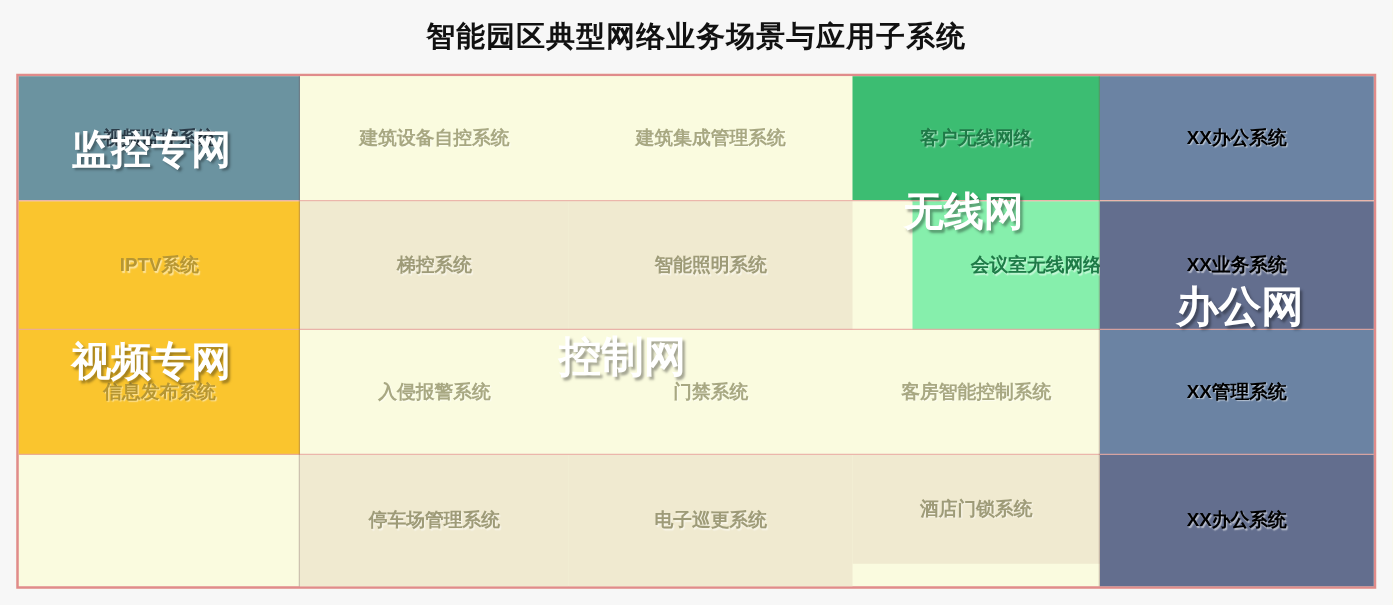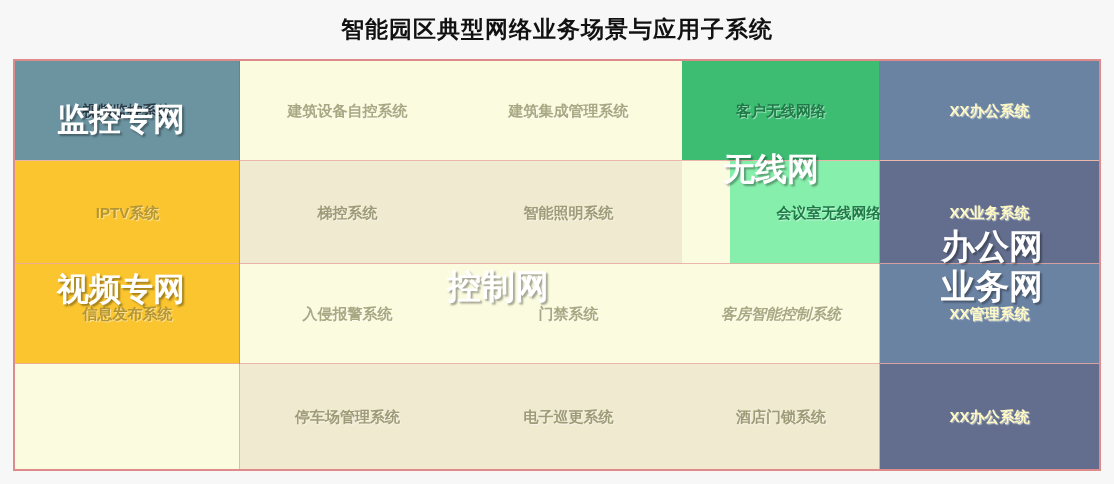--- a/index.html
+++ b/index.html
@@ -49,21 +49,21 @@
   .z-green  {background:#3cbd72;}
   .z-green2 {background:#86efac;margin-left:48px;}
   .z-blue1  {background:#6b83a3;}
   .z-blue2  {background:#636e8e;}
 
   .txt-dark   {color:#2b3c49;}
   .txt-olive  {color:#a8a882;}
   .txt-olive2 {color:#9e9b78;}
   .txt-brown  {color:#b69633;}
   .txt-green  {color:#1e7a47;}
-  .txt-navy   {color:#fef9c3;}
+  .txt-navy   {color:#000000;}
 
   
   .rowline{
     position:absolute;left:0;width:100%;height:1px;
     background:#e8a9a2;opacity:.85;
   }
   
   .colline{
     position:absolute;top:0;height:100%;width:1px;
     background:rgba(120,90,90,.35);
@@ -124,34 +124,34 @@
 
   <div class="cell z-yellow" style="left:0;top:203px;width:225px;height:100px;">
     <span class="cell-label txt-brown">信息发布系统</span>
   </div>
   <div class="cell z-beige1" style="left:225px;top:203px;width:215px;height:100px;">
     <span class="cell-label txt-olive">入侵报警系统</span>
   </div>
   <div class="cell z-beige1" style="left:440px;top:203px;width:227px;height:100px;">
     <span class="cell-label txt-olive">门禁系统</span>
   </div>
-  <div class="cell z-beige1" style="left:667px;top:203px;width:198px;height:100px;font-style:italic;">
+  <div class="cell z-beige1" style="left:667px;top:203px;width:198px;height:100px;">
     <span class="cell-label txt-olive">客房智能控制系统</span>
   </div>
   <div class="cell z-blue1" style="left:865px;top:203px;width:219px;height:100px;">
     <span class="cell-label txt-navy">XX管理系统</span>
   </div>
 
   <div class="cell z-beige2" style="left:225px;top:303px;width:215px;height:105px;">
     <span class="cell-label txt-olive2">停车场管理系统</span>
   </div>
   <div class="cell z-beige2" style="left:440px;top:303px;width:227px;height:105px;">
     <span class="cell-label txt-olive2">电子巡更系统</span>
   </div>
-  <div class="cell z-beige2" style="left:667px;top:303px;width:198px;height:105px;">
+  <div class="cell z-beige2" style="left:667px;top:303px;width:198px;height:87px;">
     <span class="cell-label txt-olive2">酒店门锁系统</span>
   </div>
   <div class="cell z-blue2" style="left:865px;top:303px;width:219px;height:105px;">
     <span class="cell-label txt-navy">XX办公系统</span>
   </div>
 
   <div class="rowline" style="top:99px;"></div>
   <div class="rowline" style="top:202px;"></div>
   <div class="rowline" style="top:302px;"></div>
   <div class="colline" style="left:224px;"></div>
@@ -160,15 +160,14 @@
   <div class="overlay ov-32" style="left:42px;top:42px;">监控专网</div>
 
   <div class="overlay ov-32" style="left:42px;top:212px;">视频专网</div>
 
   <div class="overlay ov-30" style="left:432px;top:208px;">控制网</div>
 
   <div class="overlay ov-32" style="left:708px;top:92px;">无线网</div>
 
   <div class="overlay ov-30" style="left:926px;top:168px;">办公网</div>
 
-  <div class="overlay ov-30" style="left:926px;top:208px;">业务网</div>
 
 </div>
 
 </body></html>

